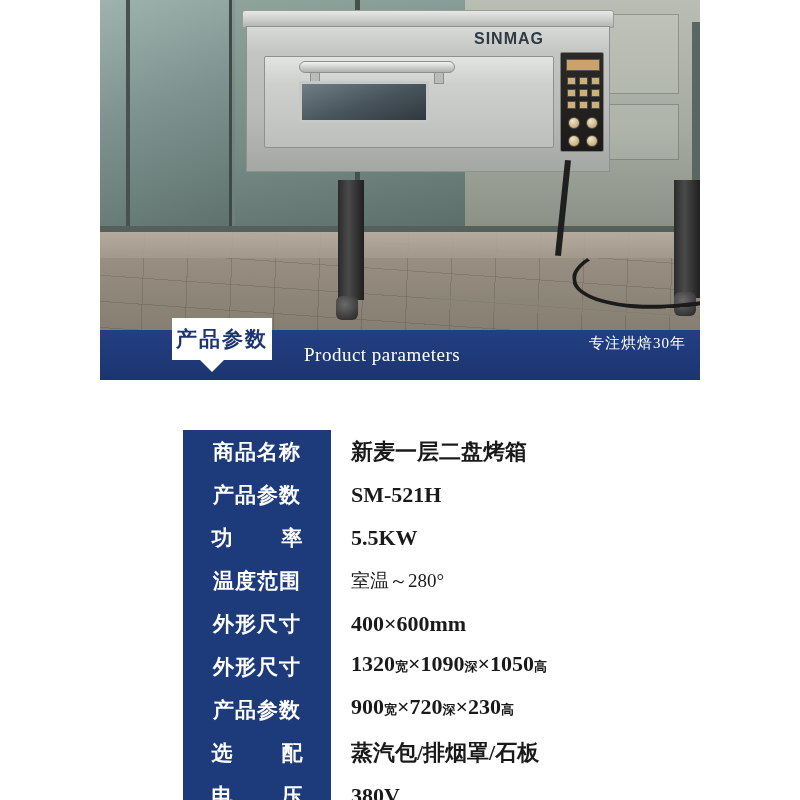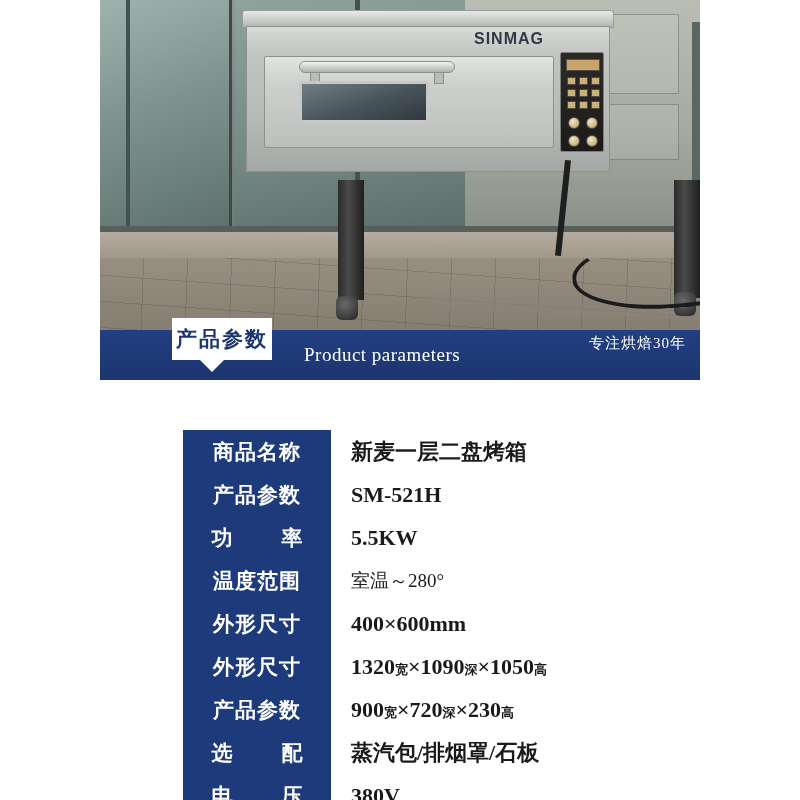--- a/index.html
+++ b/index.html
@@ -300,20 +300,21 @@
 
   
   .spec {
     position: absolute;
     left: 183px;
     top: 430px;
     width: 440px;
   }
   .spec-row {
     display: flex;
+    align-items: flex-end;
     height: 43px;
   }
   .spec-key {
     width: 148px;
     background: #1d3a7a;
     color: #ffffff;
     font-family: "Liberation Serif", serif;
     font-weight: bold;
     font-size: 21px;
     height: 43px;

